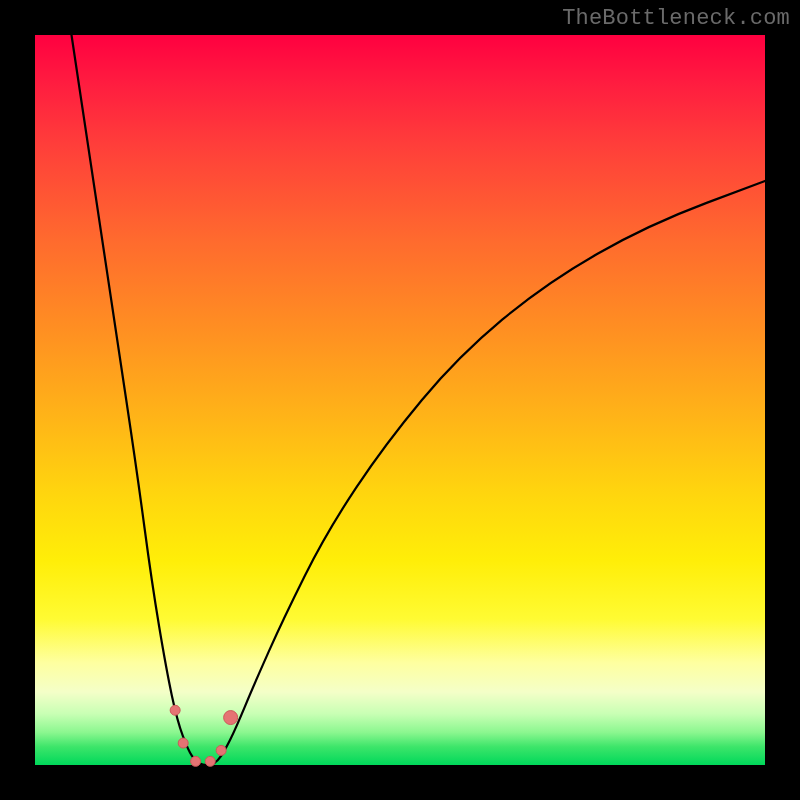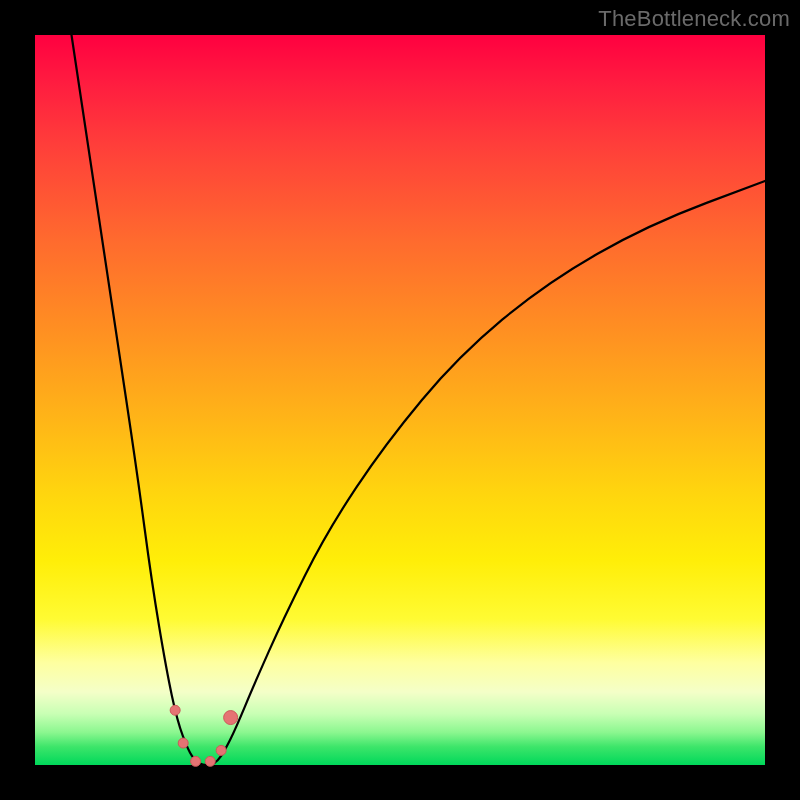--- a/index.html
+++ b/index.html
@@ -9,20 +9,21 @@
     height: 800px;
     overflow: hidden;
     background: #000;
     font-family: Arial, Helvetica, sans-serif;
   }
   .stage {
     position: relative;
     width: 800px;
     height: 800px;
     background: #000;
+    font-family: Liberation Mono, monospace;
   }
   .plot-area {
     position: absolute;
     left: 35px;
     top: 35px;
     width: 730px;
     height: 730px;
   }
   .gradient {
     position: absolute;

